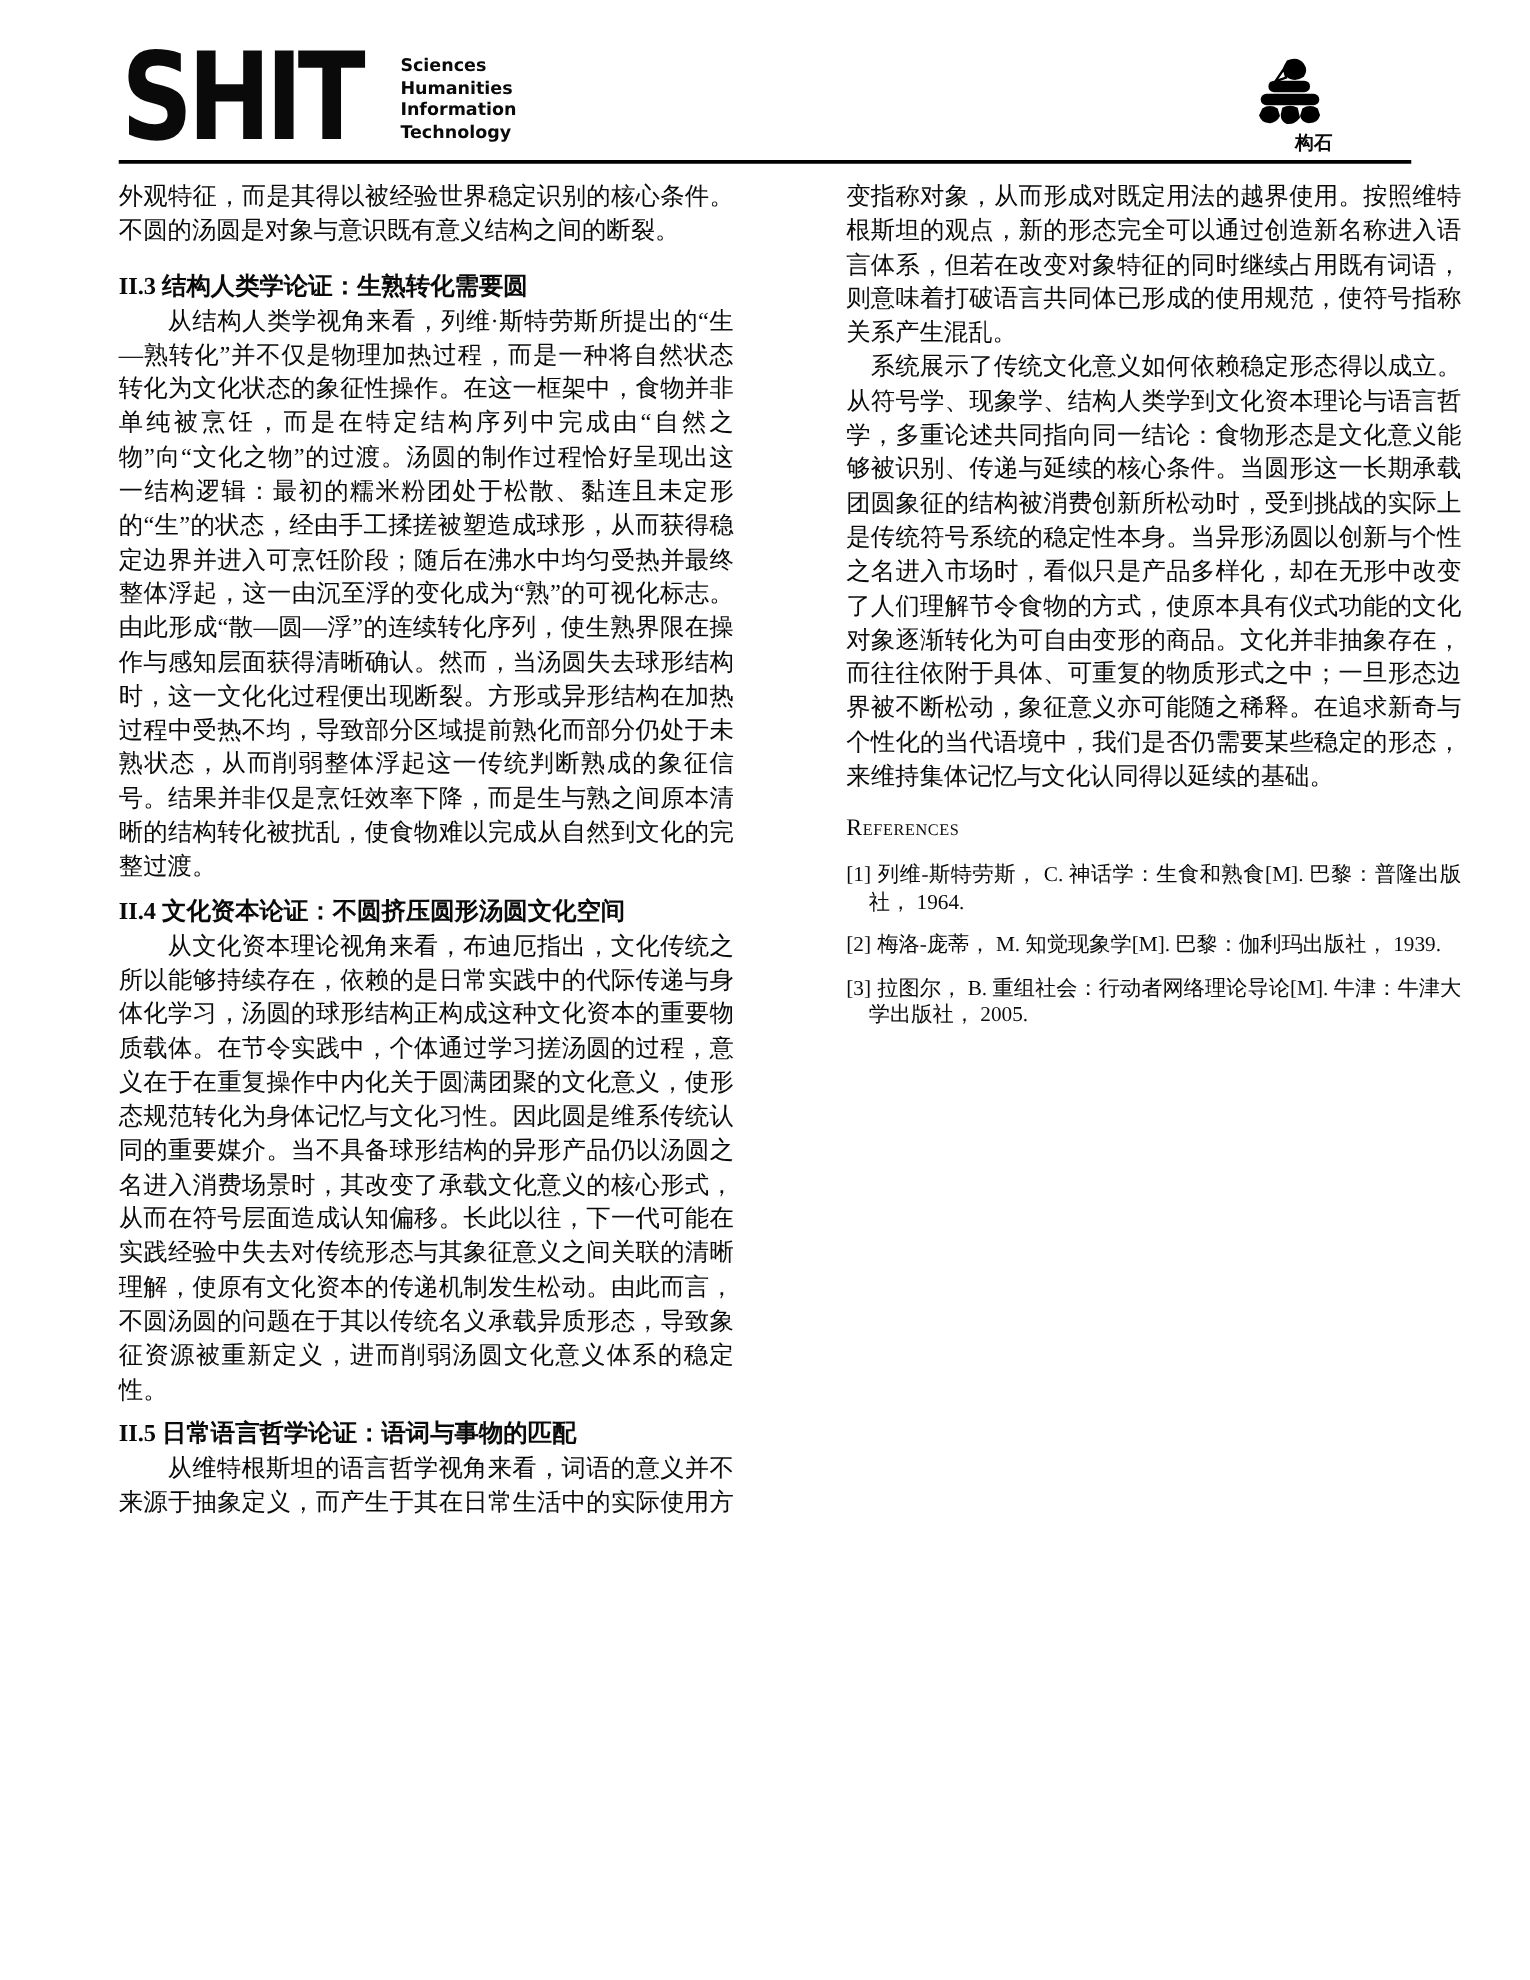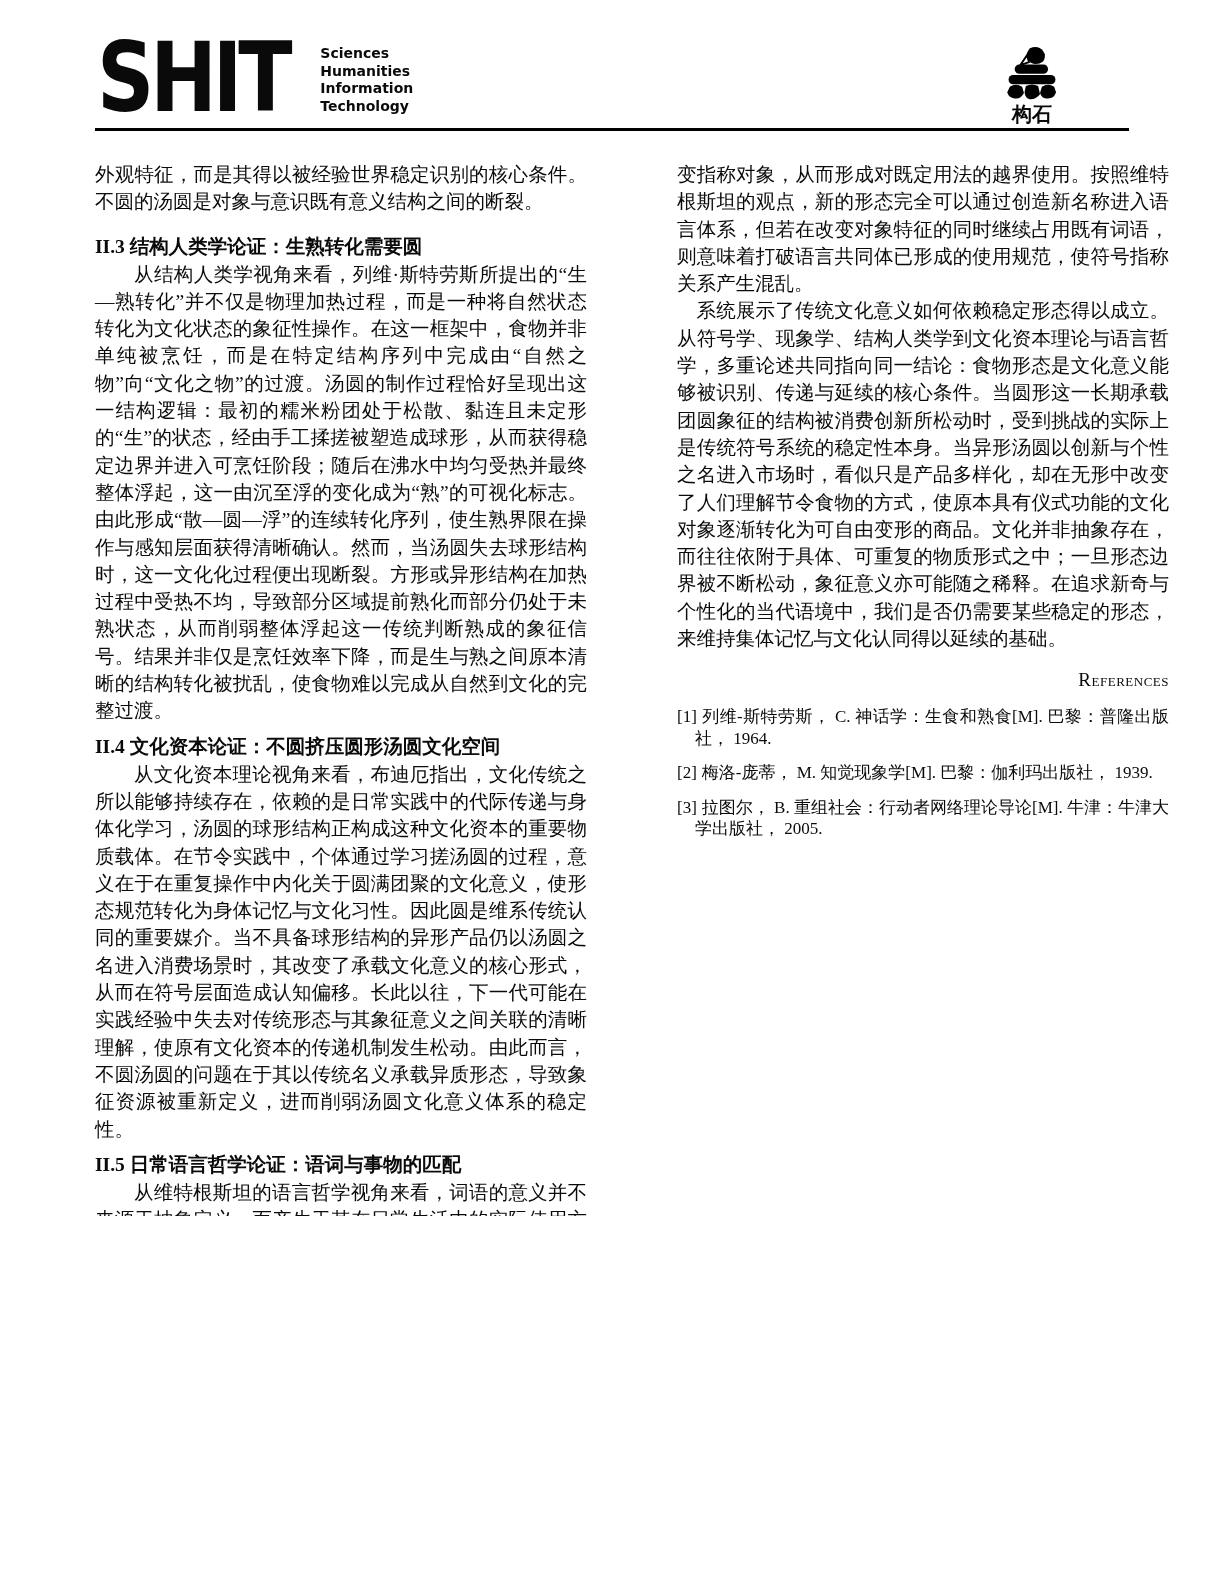--- a/index.html
+++ b/index.html
@@ -26,25 +26,25 @@
   .logo-subtitle{
     margin-top:3px;margin-left:-28px;
     font-family:"DejaVu Sans",sans-serif;
     font-weight:bold;
     font-size:14px;line-height:17.5px;
   }
   .pub-logo{position:absolute;left:998px;top:46px;width:68px;text-align:center;}
   .pub-logo svg{display:block;margin:0 auto;}
   .pub-logo-label{
     font-family:"DejaVu Sans",sans-serif;
-    font-weight:bold;font-size:20px;line-height:16px;margin-top:2px;
+    font-weight:bold;font-size:15px;line-height:16px;margin-top:2px;text-align:right;
   }
   .rule{position:absolute;left:95px;top:128px;width:1034px;height:3px;background:#000;}
   
-  .col{position:absolute;top:161px;width:492px;}
+  .col{position:absolute;top:144px;width:492px;}
   .col-left{left:95px;}
   .col-right{left:650px;margin-left:27px;}
   p.body{
     font-size:19.5px;line-height:27.3px;
     text-align:justify;margin:0;text-indent:2em;
   }
   p.noindent{text-indent:0;}
   p.indent1{text-indent:1em;}
   h3.section{
     font-size:19.5px;line-height:27px;font-weight:bold;
@@ -52,21 +52,21 @@
   }
   h3.section.first{margin-top:17px;}
   .concl-head{
     text-align:center;font-weight:normal;
     font-size:19.5px;line-height:27px;
     margin:46px 0 9px 0;
   }
   .concl-head .num{margin-right:13px;}
   .sc{font-variant:small-caps;letter-spacing:0.5px;}
   .refs-head{
-    text-align:right;font-weight:normal;
+    text-align:left;font-weight:normal;
     font-size:19px;line-height:24px;
     margin:16px 0 14px 0;
   }
   .ref{
     font-size:17px;line-height:21.5px;
     text-align:justify;
     margin:0 0 13px 0;
     padding-left:18px;text-indent:-18px;
   }
   .ref .marker{margin-right:5px;}

